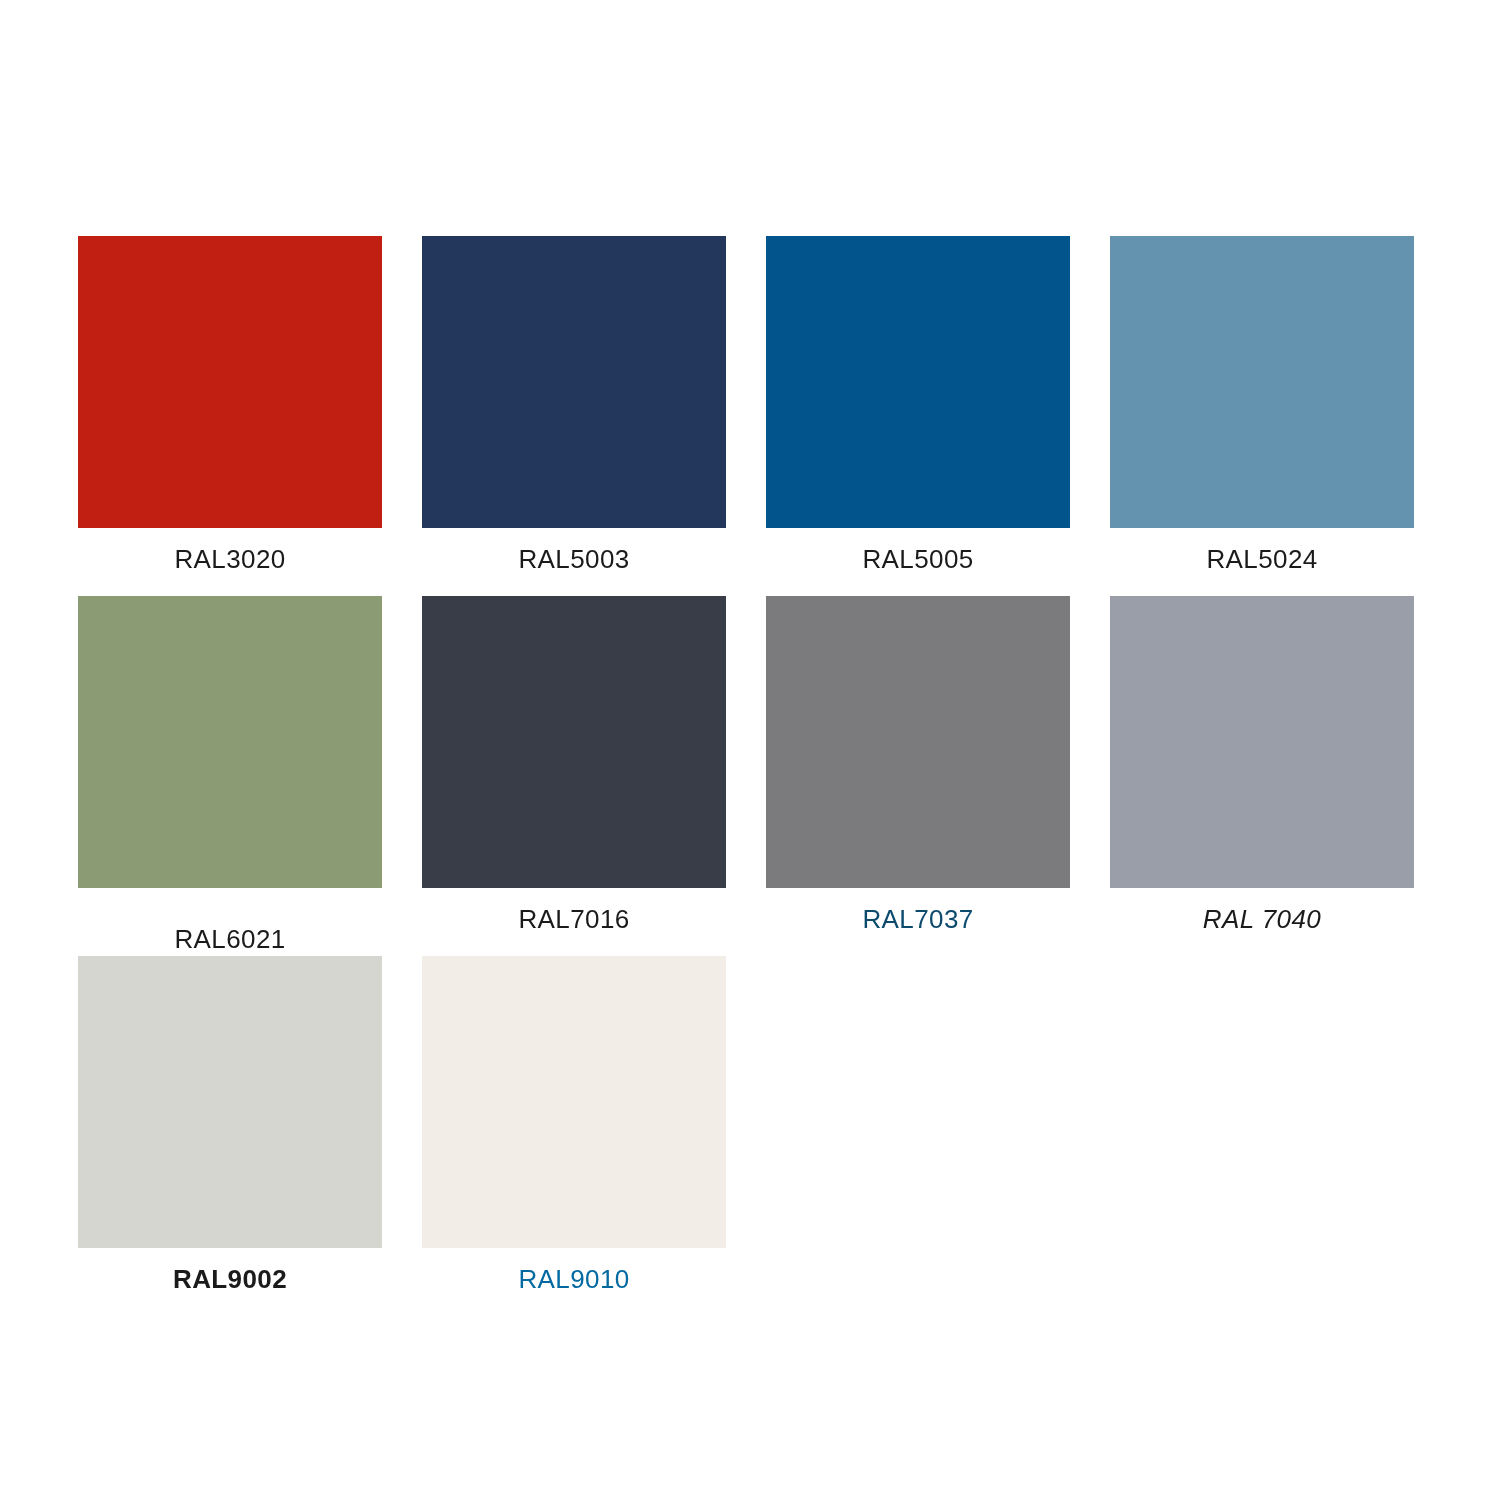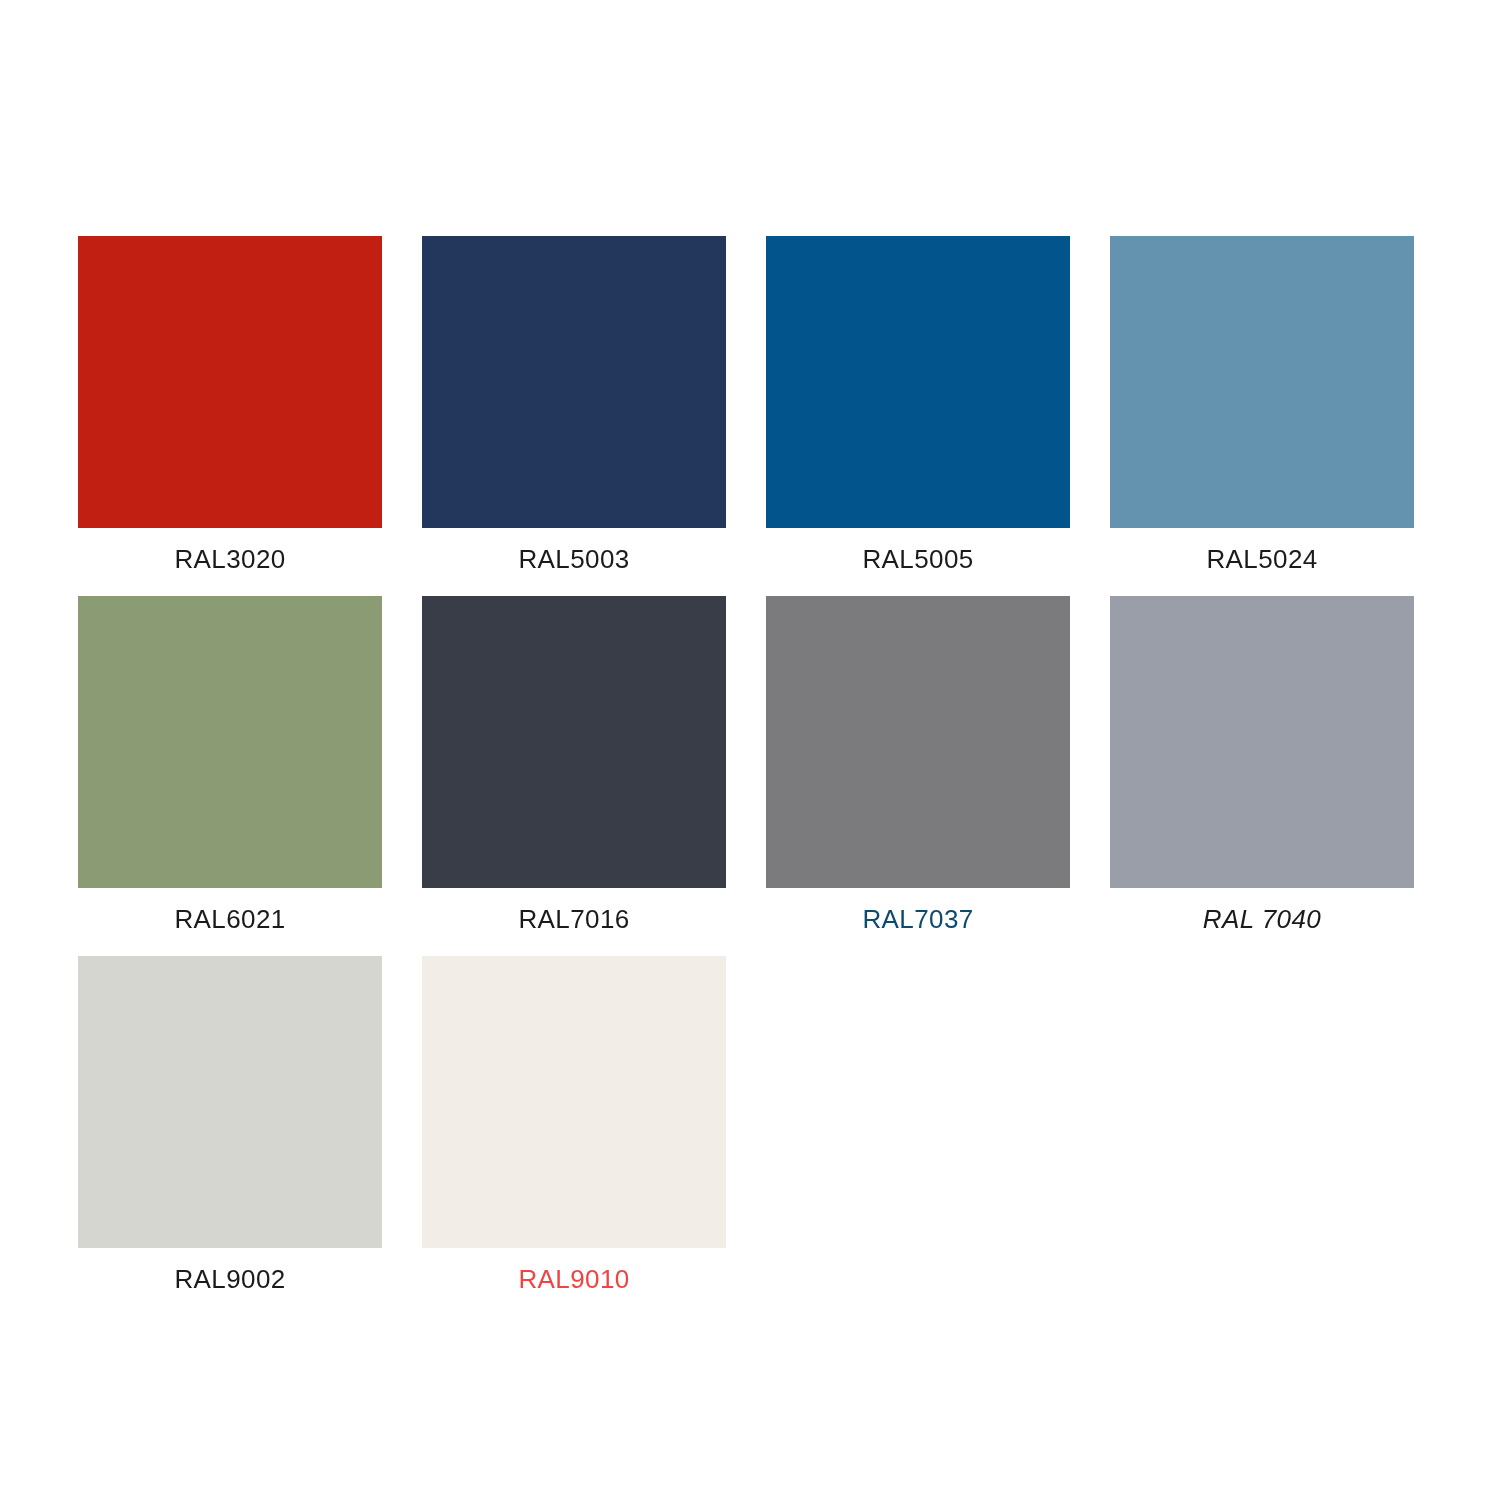--- a/index.html
+++ b/index.html
@@ -87,42 +87,42 @@
     </div>
 
     <div class="swatch-cell">
       <div class="swatch-chip" style="background-color:#6393AE;"></div>
       <div class="swatch-caption" style="color: rgb(27, 27, 27);">RAL5024</div>
     </div>
 
 
     <div class="swatch-cell">
       <div class="swatch-chip" style="background-color:#8B9B73;"></div>
-      <div class="swatch-caption" style="color: rgb(27, 27, 27);">RAL6021</div>
+      <div class="swatch-caption" style="color: rgb(27, 27, 27); margin-top: 20px;">RAL6021</div>
     </div>
 
     <div class="swatch-cell">
       <div class="swatch-chip" style="background-color:#393D47;"></div>
       <div class="swatch-caption" style="color: rgb(27, 27, 27);">RAL7016</div>
     </div>
 
     <div class="swatch-cell">
       <div class="swatch-chip" style="background-color:#7B7B7D;"></div>
       <div class="swatch-caption" style="color: #0c4a6e;">RAL7037</div>
     </div>
 
     <div class="swatch-cell">
       <div class="swatch-chip" style="background-color:#9A9EA8;"></div>
       <div class="swatch-caption" style="color: rgb(27, 27, 27); font-style: italic;">RAL 7040</div>
     </div>
 
     <div class="swatch-cell">
       <div class="swatch-chip" style="background-color:#D5D6CF;"></div>
-      <div class="swatch-caption" style="color: rgb(27, 27, 27);">RAL9002</div>
+      <div class="swatch-caption" style="color: rgb(27, 27, 27); font-weight: bold;">RAL9002</div>
     </div>
 
     <div class="swatch-cell">
       <div class="swatch-chip" style="background-color:#F3EDE7;"></div>
-      <div class="swatch-caption" style="color: #ef4444; text-align: center;">RAL9010</div>
+      <div class="swatch-caption" style="color: #0369a1; text-align: center;">RAL9010</div>
     </div>
 
   </div>
 </div>
 
 </body></html>

